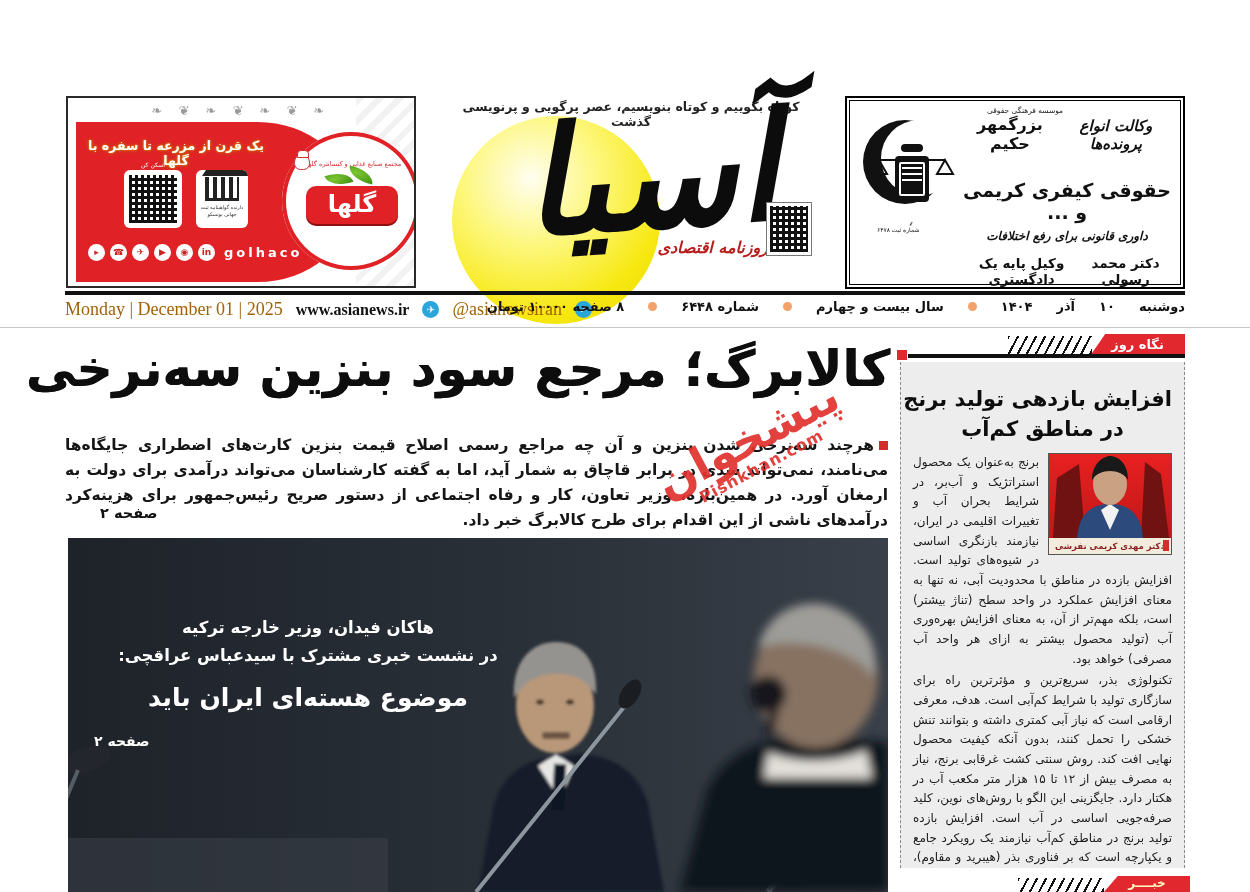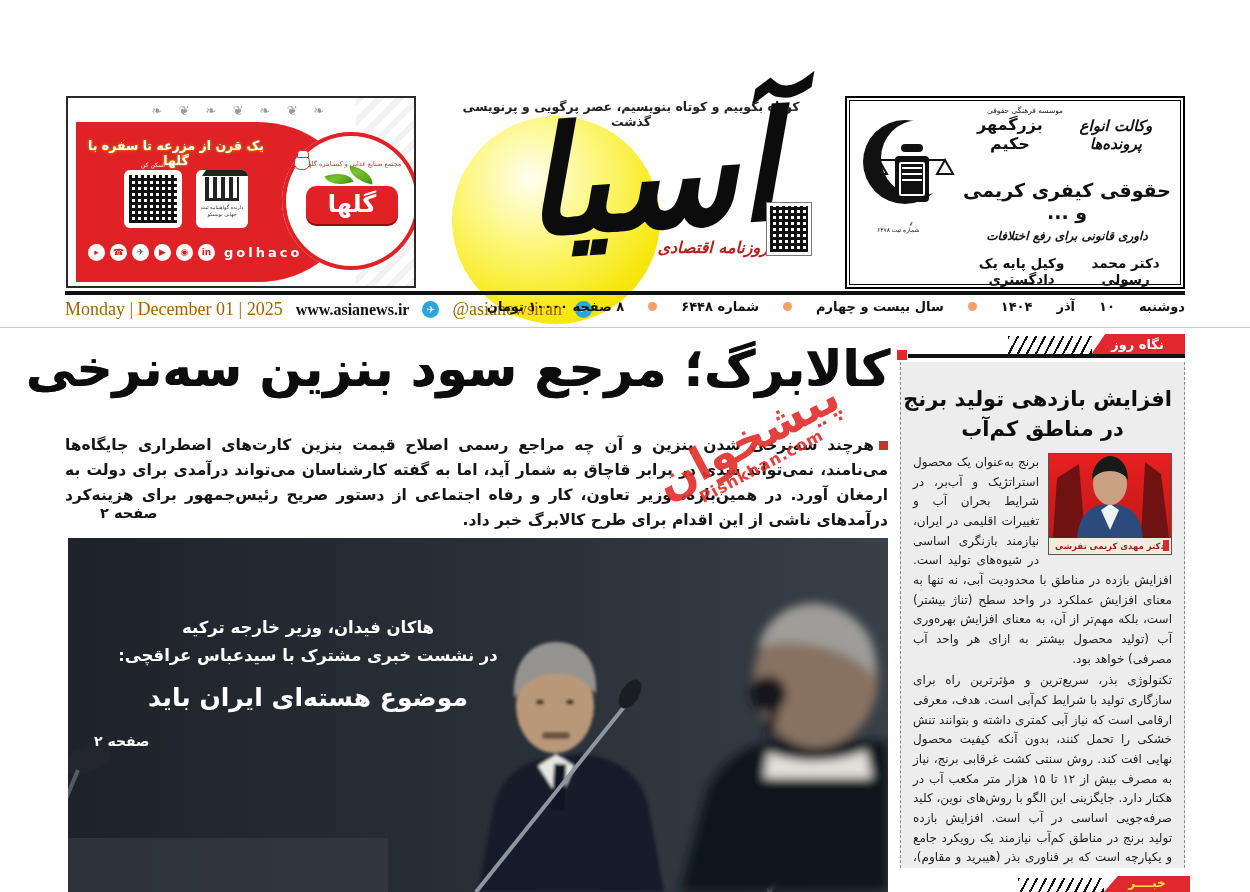--- a/index.html
+++ b/index.html
@@ -107,21 +107,21 @@
   .dv-body{margin-top:8px;font-size:12px;line-height:1.64;text-align:justify;color:#1c1c1c}
   .dv-body p+p{margin-top:2px}
   .portrait{float:right;width:124px;height:102px;margin-left:9px;margin-bottom:3px;border:1px solid #555;background:#fff}
   .portrait .img{width:100%;height:84px;display:block}
   .portrait .cap{height:16px;background:#f3ecdd;color:#8a1f1f;font-size:8.5px;font-weight:bold;text-align:center;line-height:16px;position:relative}
   .portrait .cap .bm{position:absolute;right:2px;top:2px;width:6px;height:11px;background:#d42b2b}
 
   
   .nw-hatch{position:absolute;left:1018px;top:878px;width:86px;height:14px;
       background:repeating-linear-gradient(118deg,#111 0 2px,transparent 2px 8px)}
-  .nw-label{position:absolute;left:1104px;top:876px;width:86px;height:16px;background:#e0282e;color:#fde047;
+  .nw-label{position:absolute;left:1104px;top:876px;width:86px;height:16px;background:#e0282e;color:#fef9c3;
       font-size:12px;font-weight:bold;direction:rtl;text-align:center;line-height:15px;
       clip-path:polygon(16% 0,100% 0,100% 100%,0 100%)}
 </style>
 </head>
 <body>
 
 <div class="page">
 
   <div class="golha">
     <div class="herbs">❧ ❦ ❧ ❦ ❧ ❦ ❧</div>

